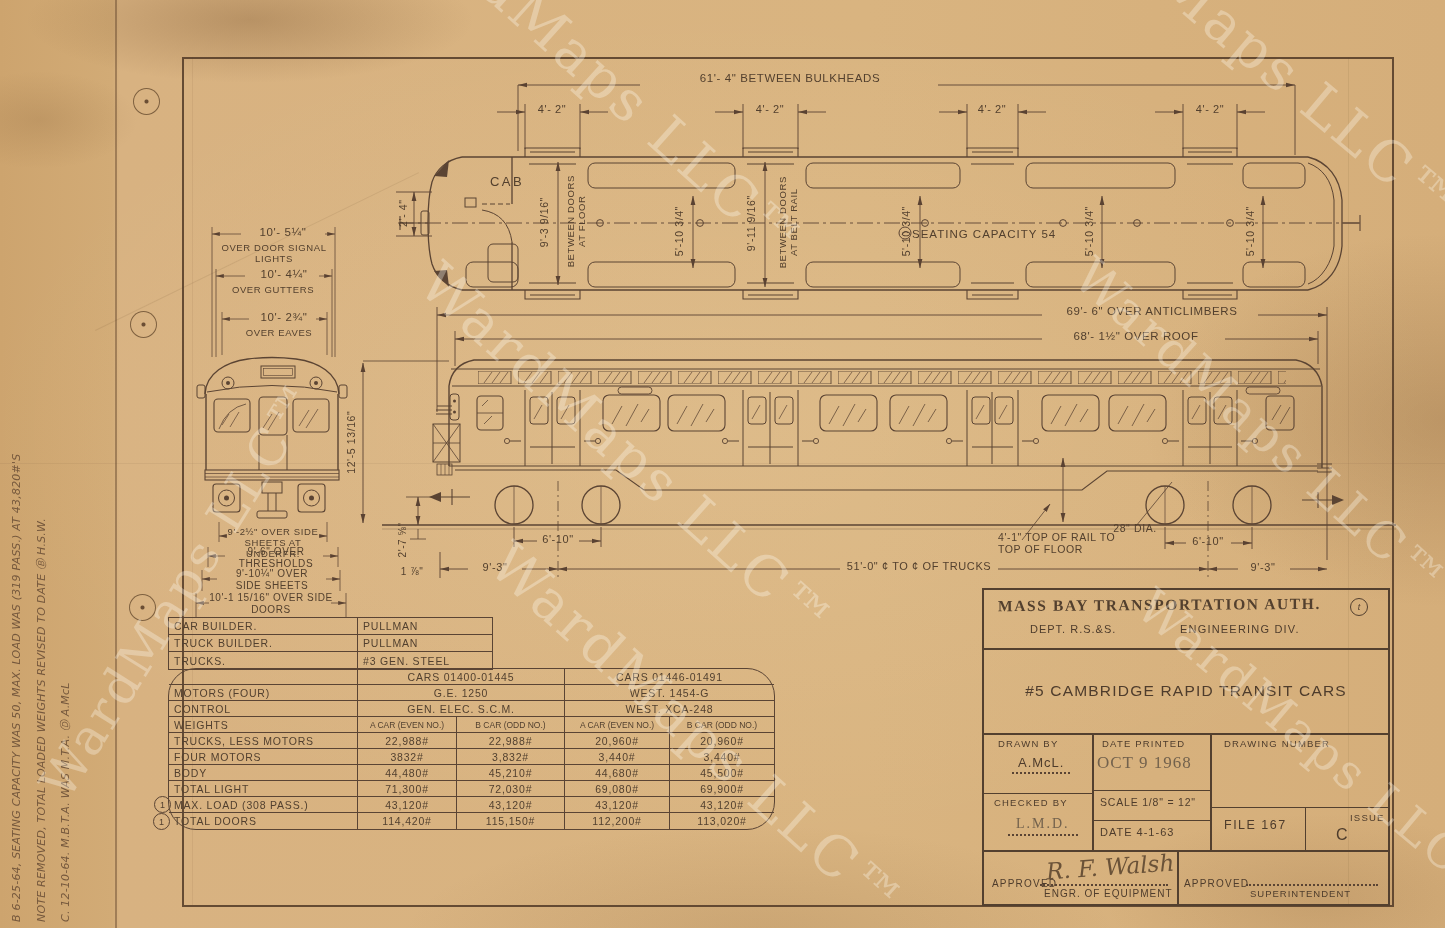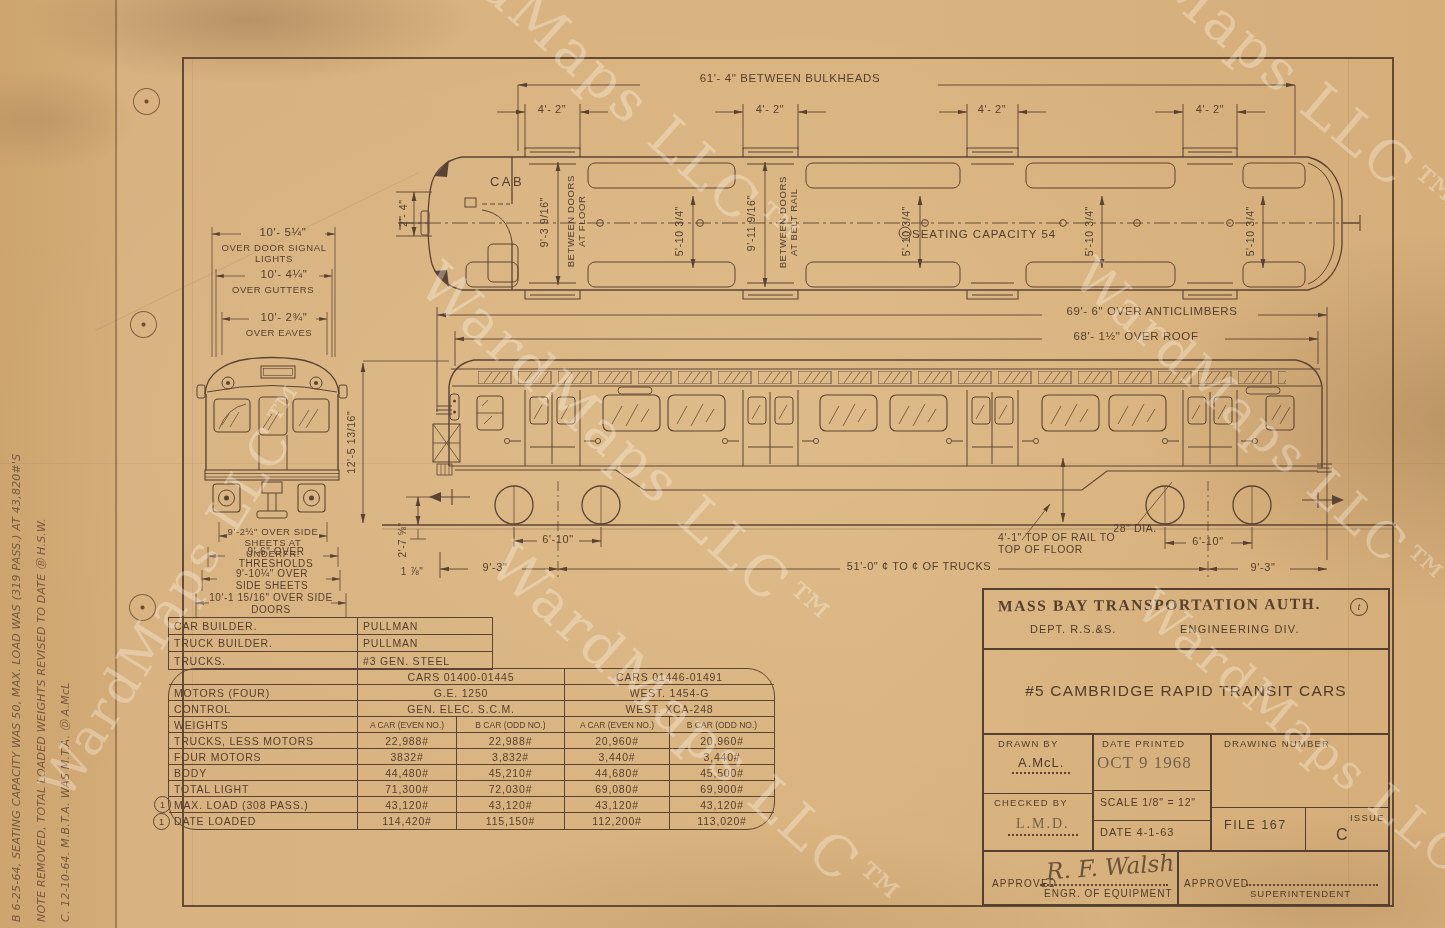--- a/index.html
+++ b/index.html
@@ -424,21 +424,21 @@
     <div class="c ctr">72,030#</div>
     <div class="c ctr">69,080#</div>
     <div class="c ctr last">69,900#</div>
 
     <div class="c">MAX. LOAD (308 PASS.)</div>
     <div class="c ctr">43,120#</div>
     <div class="c ctr">43,120#</div>
     <div class="c ctr">43,120#</div>
     <div class="c ctr last">43,120#</div>
 
-    <div class="c bot">DATE LOADED</div>
+    <div class="c bot">TOTAL DOORS</div>
     <div class="c ctr bot">114,420#</div>
     <div class="c ctr bot">115,150#</div>
     <div class="c ctr bot">112,200#</div>
     <div class="c ctr last bot">113,020#</div>
   </div>
 
   <div class="circ" style="left:154px;top:796px;">1</div>
   <div class="circ" style="left:153px;top:813px;">1</div>
 
   <div id="tblock">

